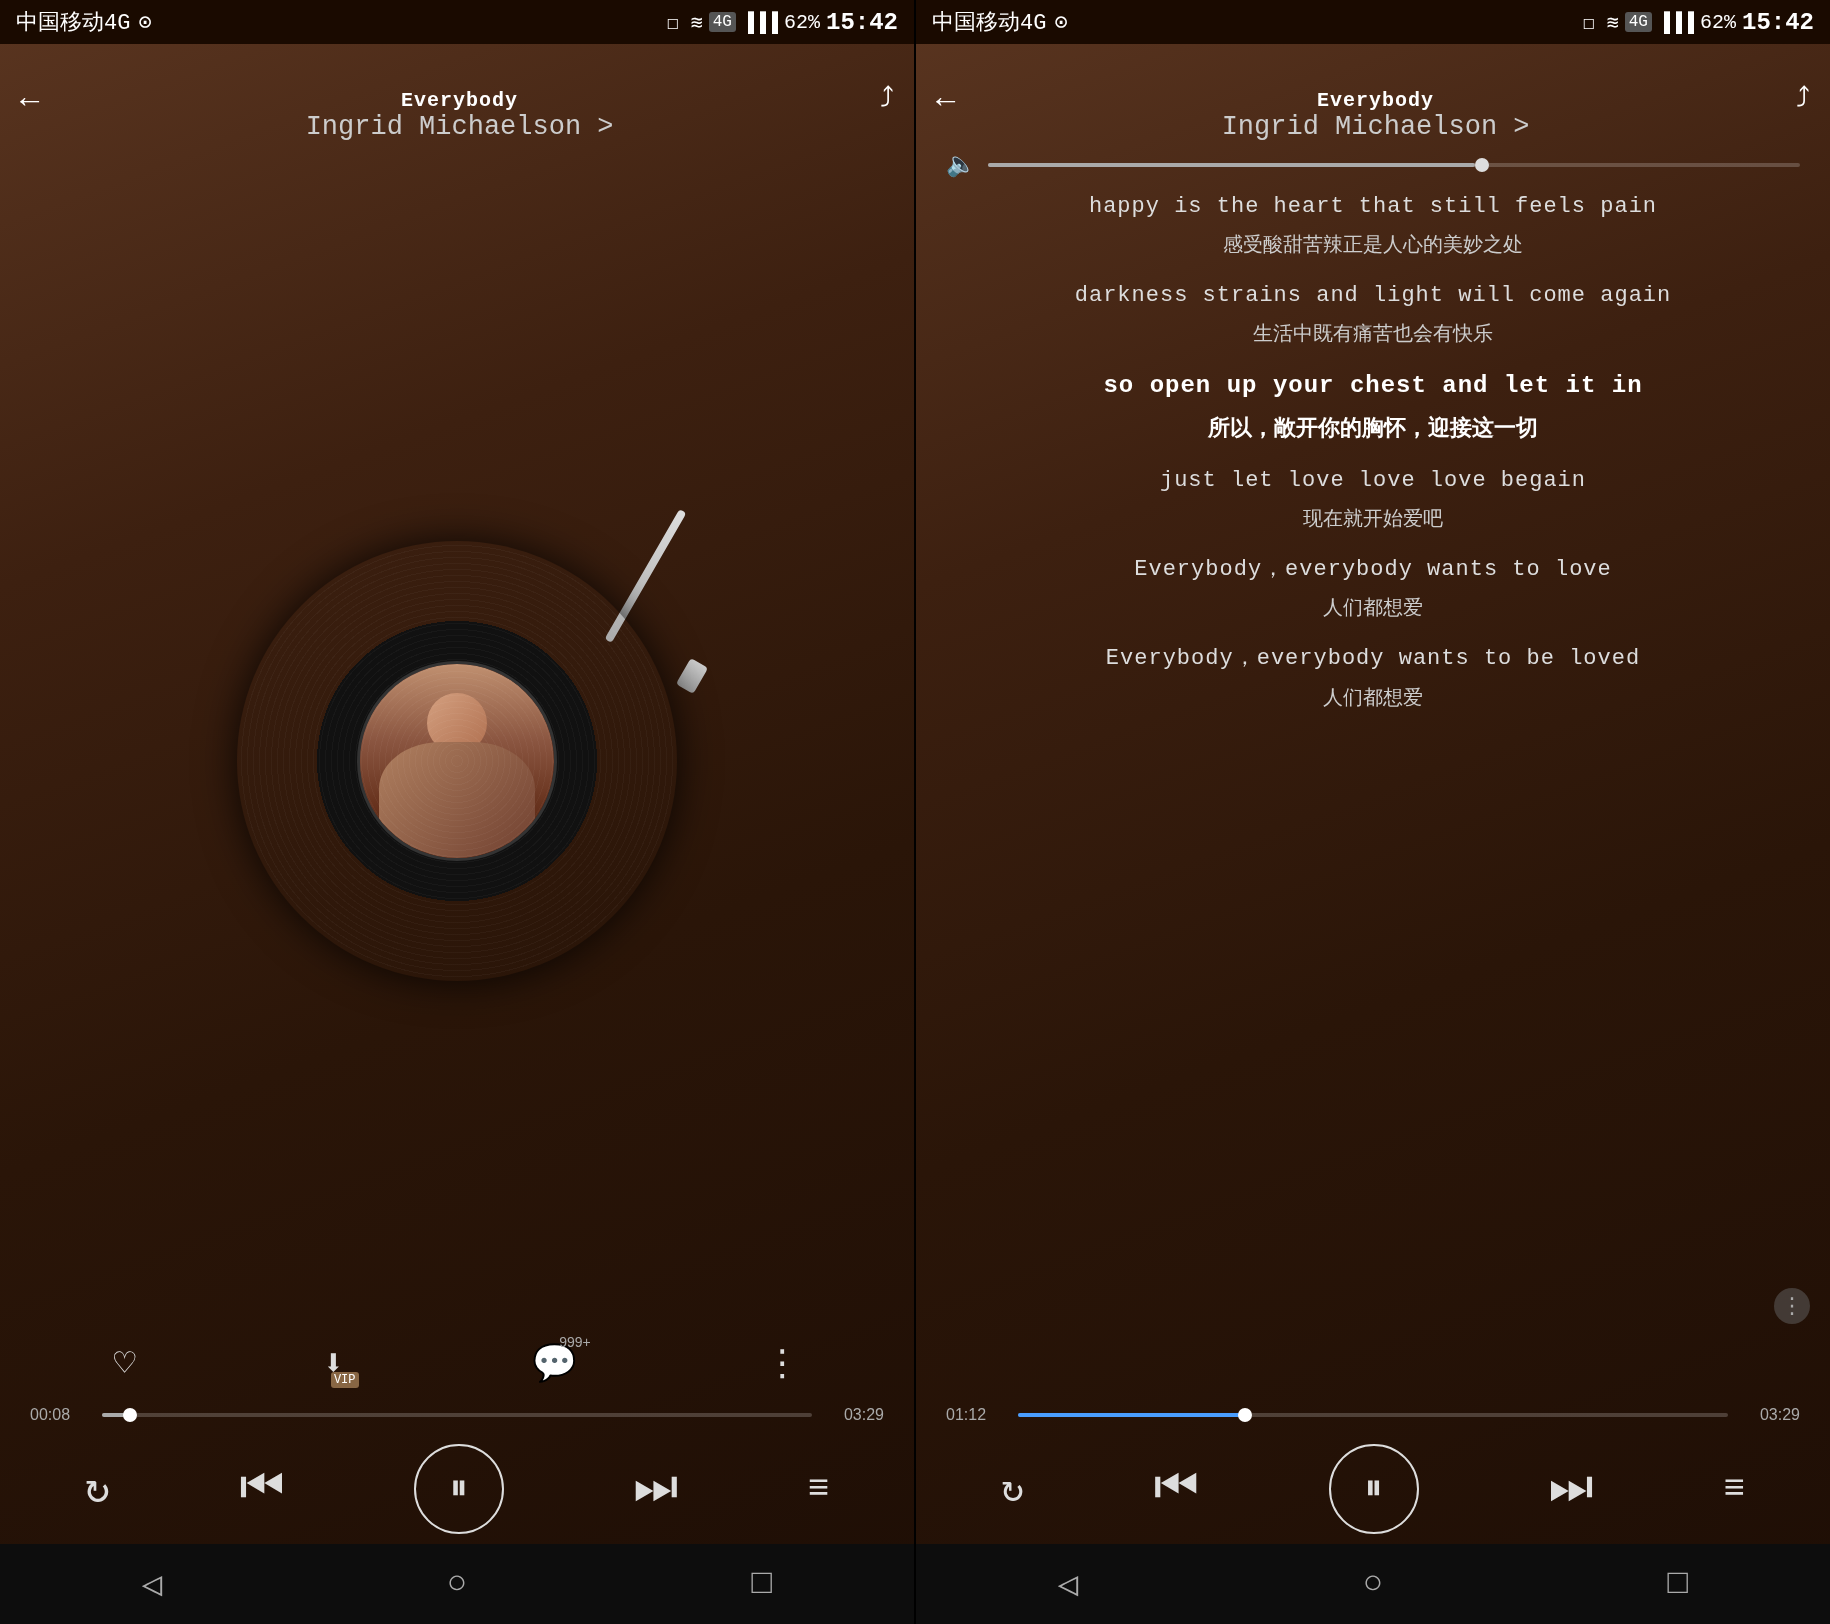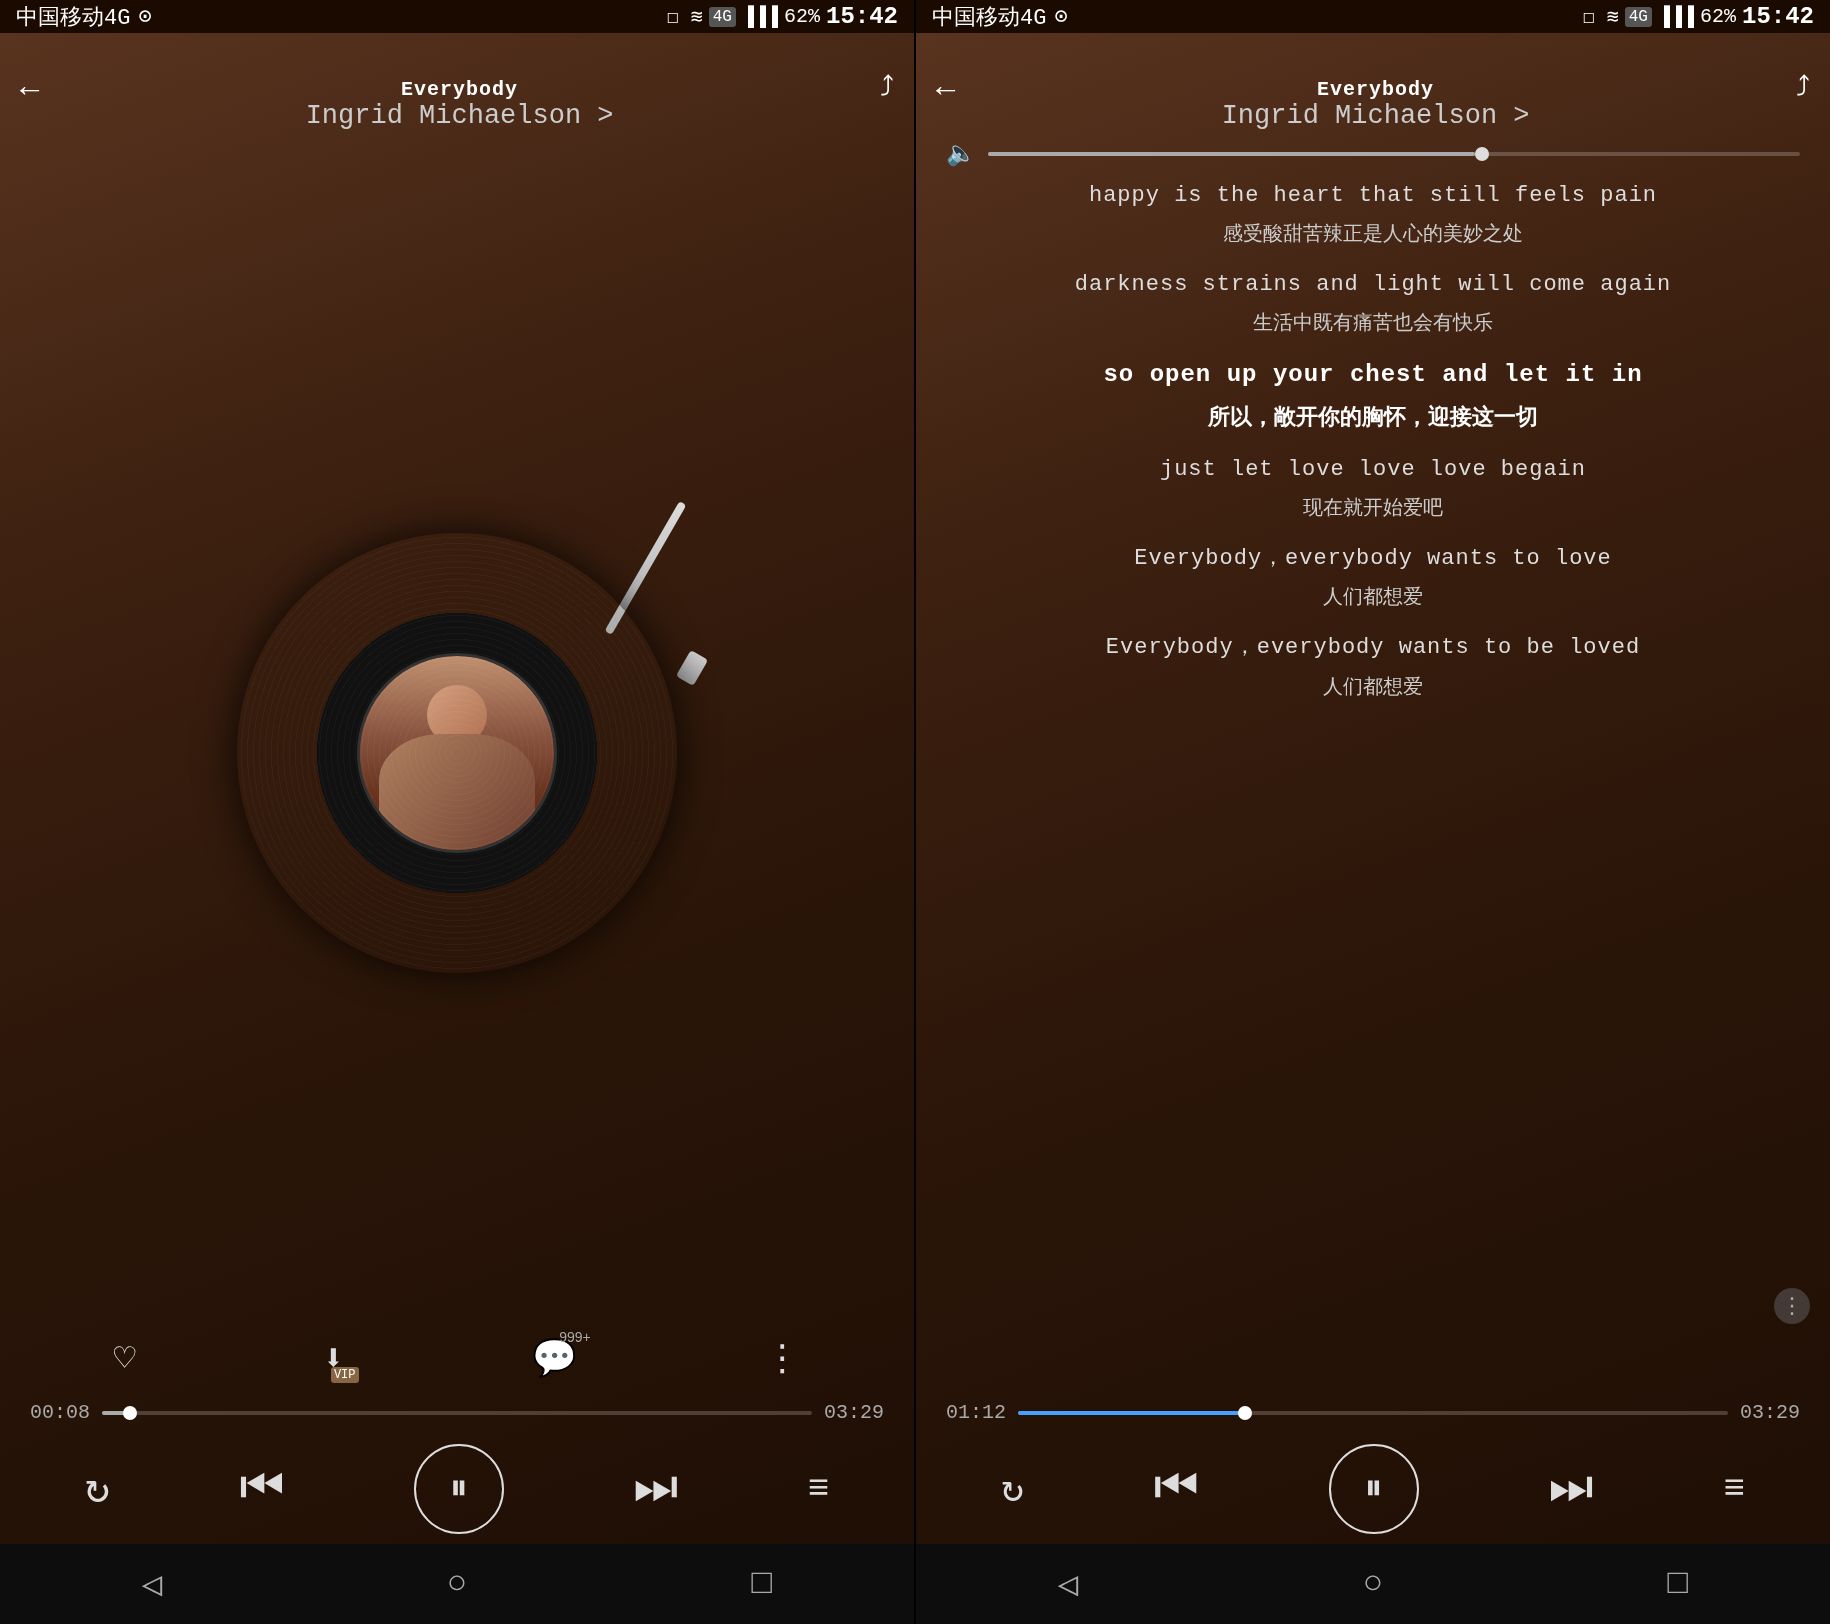--- a/index.html
+++ b/index.html
@@ -8,21 +8,21 @@
       height: 1624px;
       display: flex;
       flex-direction: row;
       font-family: 'Courier New', monospace;
       background: #000;
       overflow: hidden;
     }
 
     
     .status-bar {
-      height: 33px;
+      height: 44px;
       background: #1a0a00;
       display: flex;
       align-items: center;
       justify-content: space-between;
       padding: 8px 16px;
       font-size: 22px;
       color: #fff;
       flex-shrink: 0;
     }
     .status-left { display: flex; align-items: center; gap: 8px; }
@@ -222,23 +222,23 @@
     
     .progress-section {
       padding: 0 30px;
     }
     .progress-row {
       display: flex;
       align-items: center;
       gap: 12px;
     }
     .time-label {
-      font-size: 20px;
+      font-size: 16px;
       color: #aaa;
-      font-family: Liberation Mono, monospace;
+      font-family: Liberation Sans, sans-serif;
       min-width: 60px;
     }
     .time-label-right {
       min-width: 60px;
       text-align: right;
     }
     .progress-bar-wrap {
       flex: 1;
       height: 4px;
       background: rgba(255,255,255,0.2);

